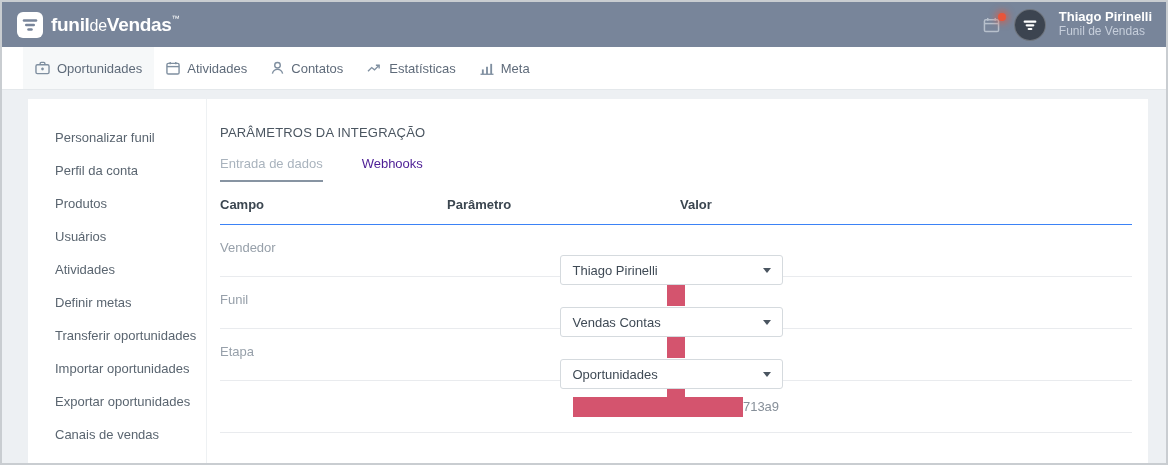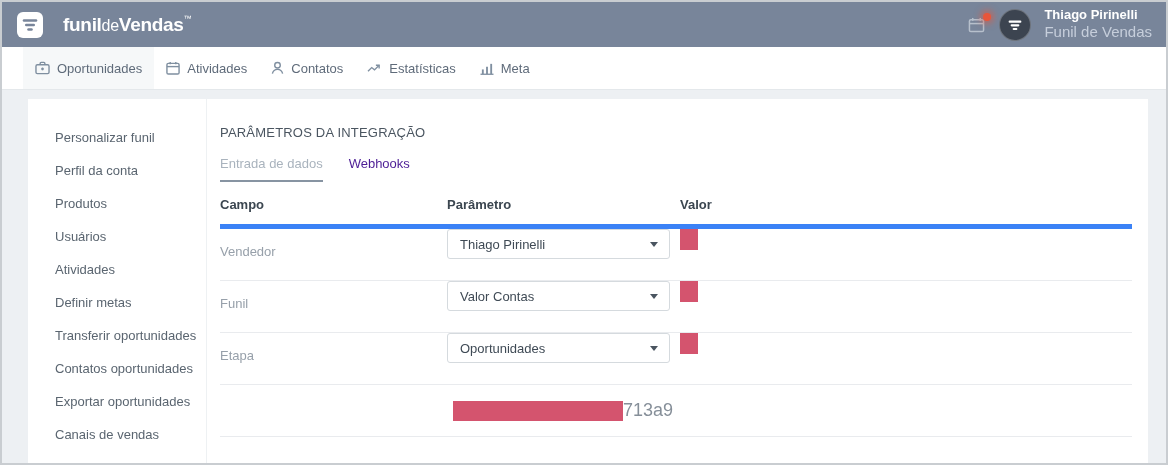--- a/index.html
+++ b/index.html
@@ -9,37 +9,37 @@
     border:2px solid #c9cdd1; background:#edf0f3;
     font-family:"Liberation Sans", sans-serif;
   }
 
   
   .app-header {
     height:45px; background:#78859a; display:flex; align-items:center; padding:0 12px 0 15px;
   }
   .brand { display:flex; align-items:center; cursor:pointer; }
   .brand-box { width:26px; height:26px; background:#ffffff; border-radius:6px; display:flex; align-items:center; justify-content:center; }
-  .brand-text { margin-left:20px; color:#fff; font-size:19px; font-weight:bold; letter-spacing:-0.3px; white-space:nowrap; }
+  .brand-text { margin-left:8px; color:#fff; font-size:19px; font-weight:bold; letter-spacing:-0.3px; white-space:nowrap; }
   .brand-text .de { font-weight:normal; font-size:16px; }
   .brand-text .tm { font-size:8px; vertical-align:top; font-weight:normal; }
 
   .header-right { margin-left:auto; display:flex; align-items:center; gap:13px; }
   .notif { position:relative; width:18px; height:16px; cursor:pointer; }
   .notif .dot {
     position:absolute; top:-4px; right:-5px; width:8px; height:8px; border-radius:50%;
     background:#e8553a; box-shadow:0 0 6px 3px rgba(232,85,58,0.55);
   }
   .avatar {
     width:32px; height:32px; border-radius:50%; background:#3c4450; display:flex;
     align-items:center; justify-content:center; cursor:pointer; border:1px solid rgba(255,255,255,0.25);
   }
   .user-block { line-height:1.15; cursor:pointer; padding-right:2px; }
   .user-name { font-size:13px; font-weight:bold; color:#ffffff; }
-  .user-org { font-size:15px; color:#c6cedb; }
+  .user-org { font-size:12px; color:#c6cedb; }
 
   
   .primary-nav {
     height:43px; background:#ffffff; border-bottom:1px solid #e4e8eb;
     display:flex; align-items:stretch; padding-left:21px;
   }
   .tab {
     display:flex; align-items:center; gap:7px; padding:0 12px; font-size:13px;
     color:#5f6b7a; cursor:pointer; white-space:nowrap;
   }
@@ -55,43 +55,43 @@
 
   aside.settings { width:179px; border-right:1px solid #eef1f3; padding:31px 0 0 27px; flex:none; }
   aside.settings ul { list-style:none; }
   aside.settings li {
     height:33px; font-size:13px; color:#5a6570; cursor:pointer; line-height:15px; white-space:nowrap;
   }
 
   main.content { flex:1; padding:26px 16px 0 13px; min-width:0; }
   .page-title { font-size:13px; font-weight:normal; color:#4a5560; letter-spacing:0.2px; }
 
-  .content-tabs { display:flex; gap:26px; margin-top:16px; }
+  .content-tabs { display:flex; gap:39px; margin-top:16px; }
   .ctab { font-size:13px; padding-bottom:9px; cursor:pointer; color:#4c1d95; }
   .ctab.active { color:#a9b3bd; border-bottom:2px solid #8794a2; }
 
-  .thead { display:flex; font-size:13px; font-weight:bold; color:#3b4650; padding:15px 0 12px; border-bottom:5px solid #3b82f6; }
+  .thead { display:flex; font-size:13px; font-weight:bold; color:#3b4650; padding:15px 0 12px; border-bottom:1px solid #3b82f6; }
   .col-campo { width:227px; flex:none; }
   .col-param { width:233px; flex:none; }
   .col-valor { flex:1; min-width:0; }
 
-  .trow { display:flex; height:52px; border-bottom:1px solid #e9ebee; }
+  .trow { display:flex; align-items:center; height:52px; border-bottom:1px solid #e9ebee;flex-direction:column; }
   .trow .field-label { font-size:13px; color:#97a0aa; align-self:flex-start; padding-top:15px; }
   .select-box {
     width:223px; height:30px; border:1px solid #d5dade; border-radius:3px; background:#fff;
     display:flex; align-items:center; justify-content:space-between; padding:0 11px 0 12px;
     font-size:13px; color:#3f4a55; cursor:pointer;
   }
   .caret-down { width:0; height:0; border-left:4px solid transparent; border-right:4px solid transparent; border-top:5px solid #4a5560; }
   .caret-up   { width:0; height:0; border-left:4px solid transparent; border-right:4px solid transparent; border-bottom:5px solid #4a5560; }
 
   .swatch { width:18px; height:21px; }
   .key-cell { display:flex; align-items:center; }
   .key-bar { width:170px; height:20px; }
-  .key-suffix { font-size:18px; color:#868f99; }
+  .key-suffix { font-size:13px; color:#868f99; }
 </style>
 </head>
 <body>
 
 <div class="frame">
 
   <header class="app-header">
     <div class="brand">
       <span class="brand-box">
         <svg width="18" height="18" viewBox="0 0 24 24">
@@ -194,21 +194,21 @@
 
       <aside class="settings">
         <ul id="sidebar-items">
             <li>Personalizar funil</li>
             <li>Perfil da conta</li>
             <li>Produtos</li>
             <li>Usuários</li>
             <li>Atividades</li>
             <li>Definir metas</li>
             <li>Transferir oportunidades</li>
-            <li>Contatos oportunidades</li>
+            <li>Importar oportunidades</li>
             <li>Exportar oportunidades</li>
             <li>Canais de vendas</li>
             <li>Parâmetros da integração</li>
           </ul>
       </aside>
 
       <main class="content">
         <h1 class="page-title">PARÂMETROS DA INTEGRAÇÃO</h1>
 
         <div class="content-tabs" id="content-tabs">
@@ -230,21 +230,21 @@
                   <span>Thiago Pirinelli</span>
                   <span class="caret-down"></span>
                 </div>
               </div>
               <div class="col-valor"><span class="swatch" style="display: inline-block; background: rgb(212, 84, 110);"></span></div>
             </div>
             <div class="trow">
               <div class="col-campo field-label">Funil</div>
               <div class="col-param">
                 <div class="select-box">
-                  <span>Valor Contas</span>
+                  <span>Vendas Contas</span>
                   <span class="caret-down"></span>
                 </div>
               </div>
               <div class="col-valor"><span class="swatch" style="display: inline-block; background: rgb(212, 84, 110);"></span></div>
             </div>
             <div class="trow">
               <div class="col-campo field-label">Etapa</div>
               <div class="col-param">
                 <div class="select-box">
                   <span>Oportunidades</span>

